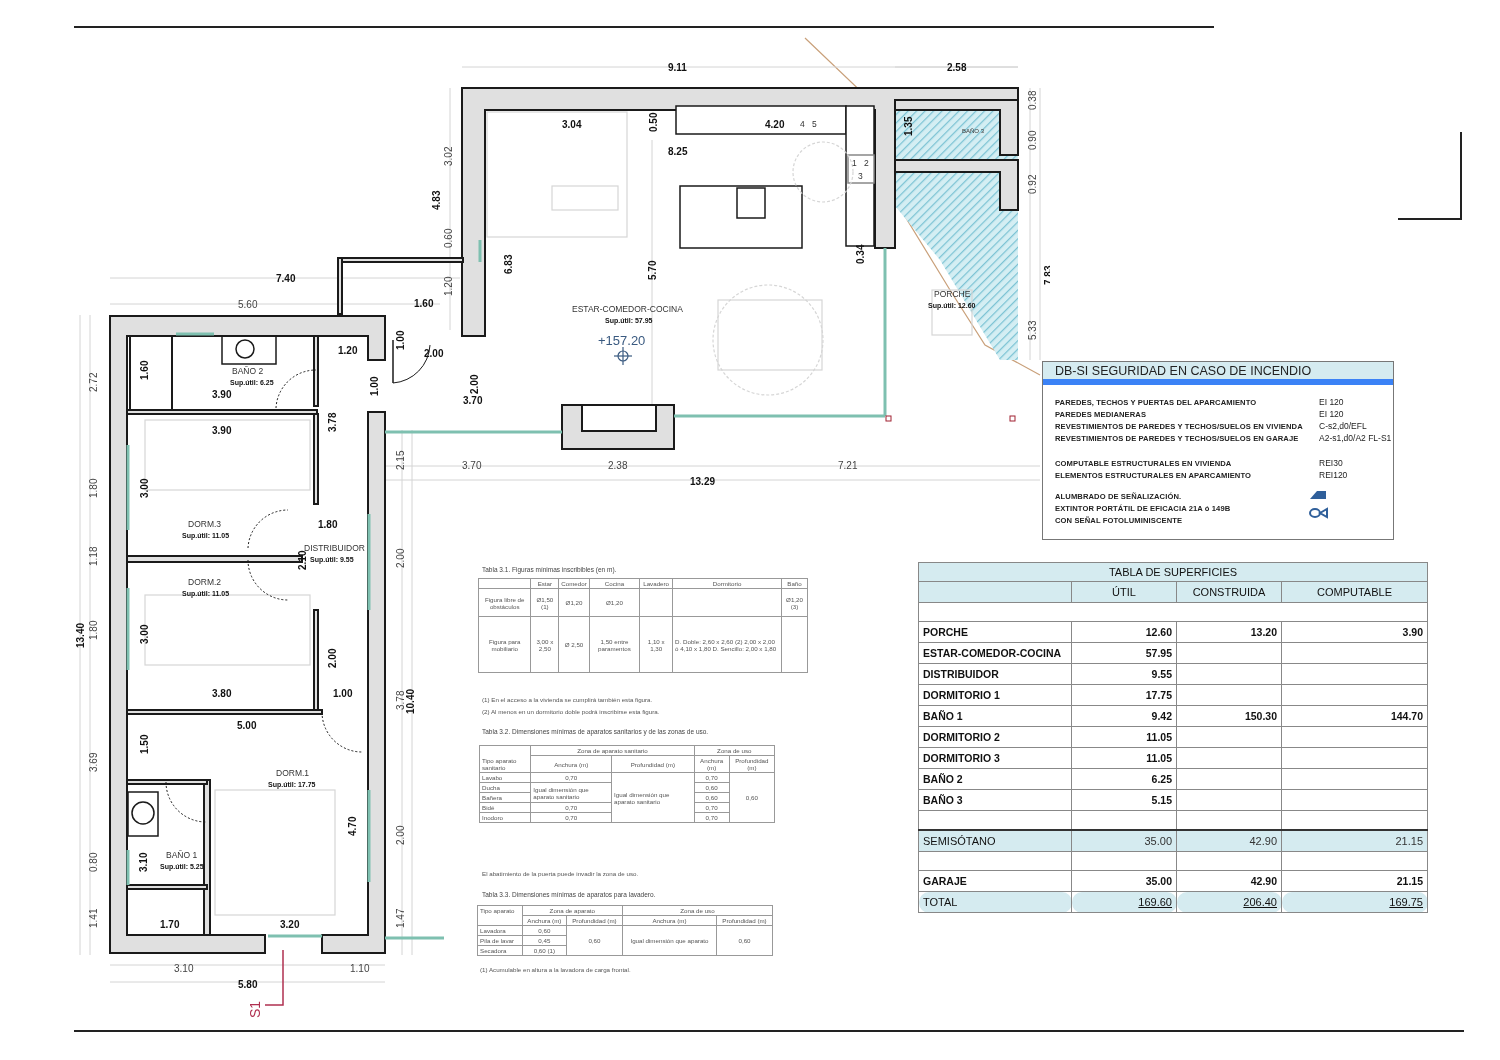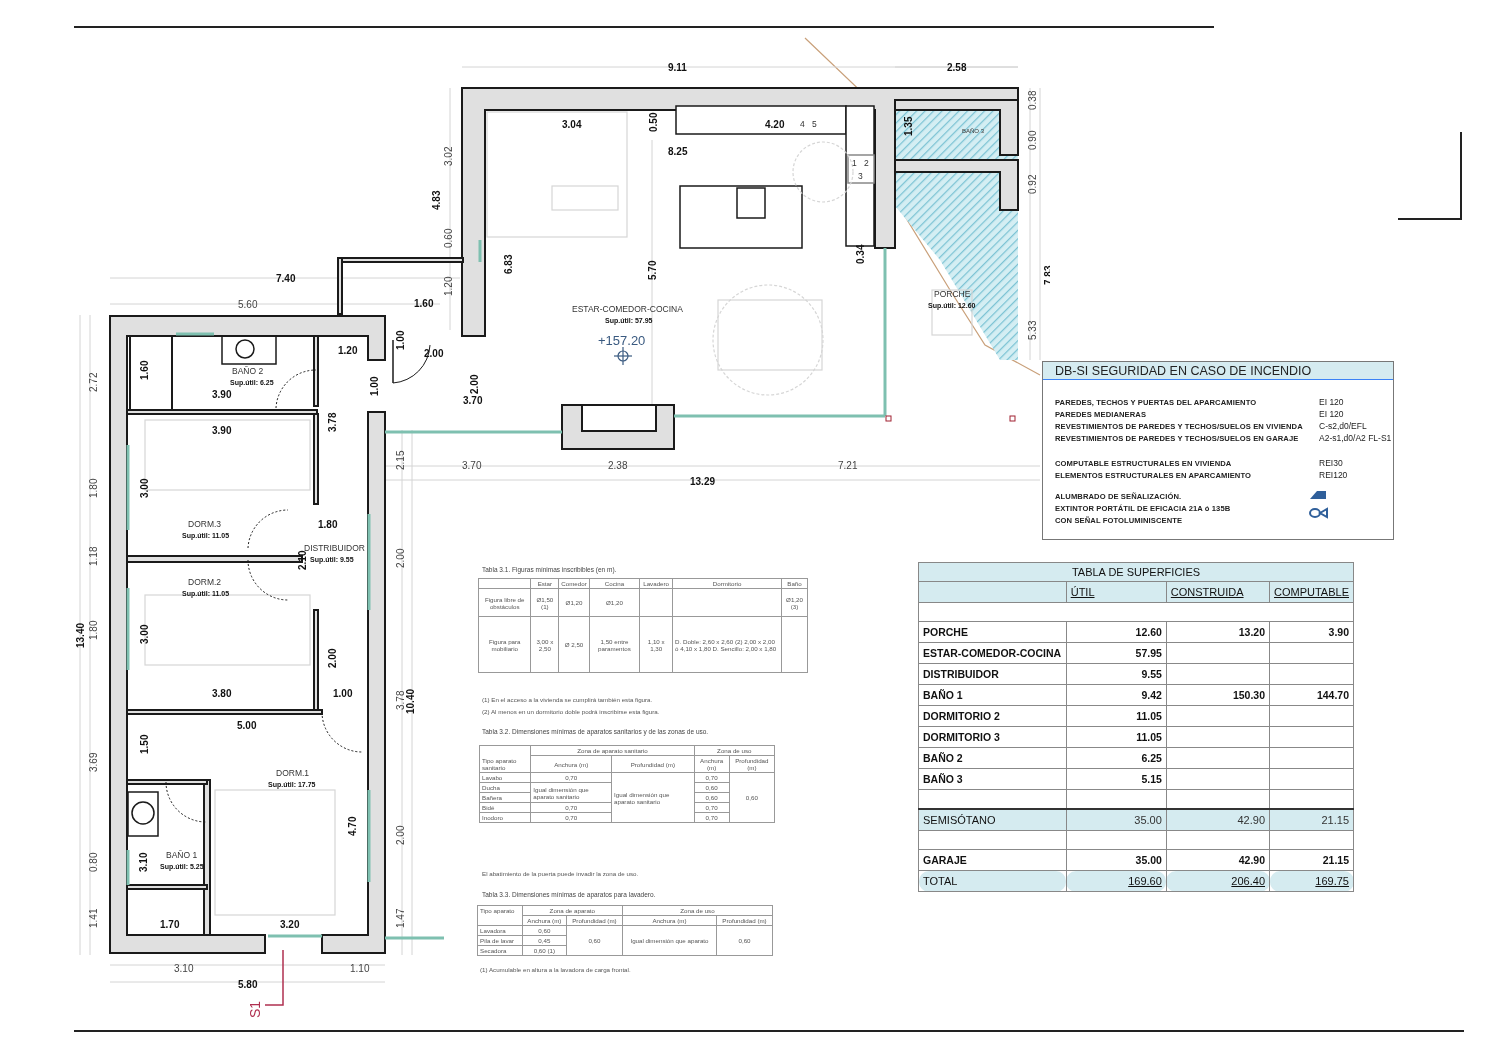--- a/index.html
+++ b/index.html
@@ -6,29 +6,29 @@
   body{width:1500px;height:1060px;position:relative;overflow:hidden;font-family:"Liberation Sans",sans-serif;color:#111;}
   .abs{position:absolute;}
   svg text{font-family:"Liberation Sans",sans-serif;}
   .dim{font-size:10px;fill:#444;}
   .dimb{font-size:10px;fill:#111;font-weight:bold;}
   .lbl{font-size:8.5px;fill:#333;}
   .sup{font-size:7px;fill:#111;font-weight:bold;}
 
   
   #dbsi{left:1042px;top:361px;width:350px;height:177px;border:1px solid #777;background:#fff;}
-  #dbsi .hdr{height:17px;background:#d5ebf0;border-bottom:1px solid #3b82f6;font-size:12.5px;padding-left:12px;line-height:18px;color:#222;}
+  #dbsi .hdr{height:17px;background:#d5ebf0;border-bottom:6px solid #3b82f6;font-size:12.5px;padding-left:12px;line-height:18px;color:#222;}
   #dbsi .row{position:absolute;left:12px;font-size:7.6px;font-weight:bold;color:#222;letter-spacing:.1px;white-space:nowrap;text-align:center;}
   #dbsi .val{position:absolute;left:276px;font-size:8.5px;font-weight:normal;color:#222;white-space:nowrap;}
 
   
-  #sup{left:918px;top:562px;width:436px;border-collapse:collapse;font-size:11px;}
+  #sup{left:918px;top:562px;width:510px;border-collapse:collapse;font-size:11px;}
   #sup td{border:1px solid #888;height:20px;padding:0 4px;}
   #sup .title{background:#d5ebf0;text-align:center;font-size:11px;height:18px;}
-  #sup .head td{background:#d5ebf0;height:20px;text-decoration:underline;}
+  #sup .head td{background:#d5ebf0;text-align:center;height:20px;}
   #sup .grp td{background:#d5ebf0;border-top:2px solid #333;}
   #sup .grp td.num{text-align:right;color:#333;}
   #sup .item td{font-weight:bold;font-size:10.5px;}
   #sup .item td.num{text-align:right;}
   #sup .blank td{height:18px;}
   #sup .tot td{background:#d5ebf0;border-radius:10px;}
   #sup .tot td.num{text-align:right;text-decoration:underline;}
 
   
   .cte-cap{font-size:6.5px;color:#444;white-space:nowrap;}
@@ -271,21 +271,21 @@
   <div class="val" style="top:47px">EI 120</div>
   <div class="row" style="top:60px">REVESTIMIENTOS DE PAREDES Y TECHOS/SUELOS EN VIVIENDA</div>
   <div class="val" style="top:59px">C-s2,d0/EFL</div>
   <div class="row" style="top:72px">REVESTIMIENTOS DE PAREDES Y TECHOS/SUELOS EN GARAJE</div>
   <div class="val" style="top:71px">A2-s1,d0/A2 FL-S1</div>
   <div class="row" style="top:97px">COMPUTABLE ESTRUCTURALES EN VIVIENDA</div>
   <div class="val" style="top:96px">REI30</div>
   <div class="row" style="top:109px">ELEMENTOS ESTRUCTURALES EN APARCAMIENTO</div>
   <div class="val" style="top:108px">REI120</div>
   <div class="row" style="top:130px">ALUMBRADO DE SEÑALIZACIÓN.</div>
-  <div class="row" style="top:142px">EXTINTOR PORTÁTIL DE EFICACIA 21A ó 135B</div>
+  <div class="row" style="top:142px">EXTINTOR PORTÁTIL DE EFICACIA 21A ó 149B</div>
   <div class="row" style="top:154px">CON SEÑAL FOTOLUMINISCENTE</div>
   <svg class="abs" style="left:266px;top:128px" width="18" height="10">
     <polygon points="1,9 17,9 17,1 8,1" fill="#2f5f9a"></polygon>
   </svg>
   <svg class="abs" style="left:266px;top:145px" width="20" height="12">
     <ellipse cx="6" cy="6" rx="5" ry="4" fill="none" stroke="#2f5f9a" stroke-width="2"></ellipse>
     <polygon points="11,6 18,2 18,10" fill="none" stroke="#2f5f9a" stroke-width="2"></polygon>
   </svg>
 </div>
 
@@ -314,20 +314,26 @@
       </tr>
   <tr class="item">
         <td>ESTAR-COMEDOR-COCINA</td>
         <td class="num">57.95</td>
         <td class="num"></td>
         <td class="num"></td>
       </tr>
   <tr class="item">
         <td>DISTRIBUIDOR</td>
         <td class="num">9.55</td>
+        <td class="num"></td>
+        <td class="num"></td>
+      </tr>
+  <tr class="item">
+        <td>DORMITORIO 1</td>
+        <td class="num">17.75</td>
         <td class="num"></td>
         <td class="num"></td>
       </tr>
   <tr class="item">
         <td>BAÑO 1</td>
         <td class="num">9.42</td>
         <td class="num">150.30</td>
         <td class="num">144.70</td>
       </tr>
   <tr class="item">

